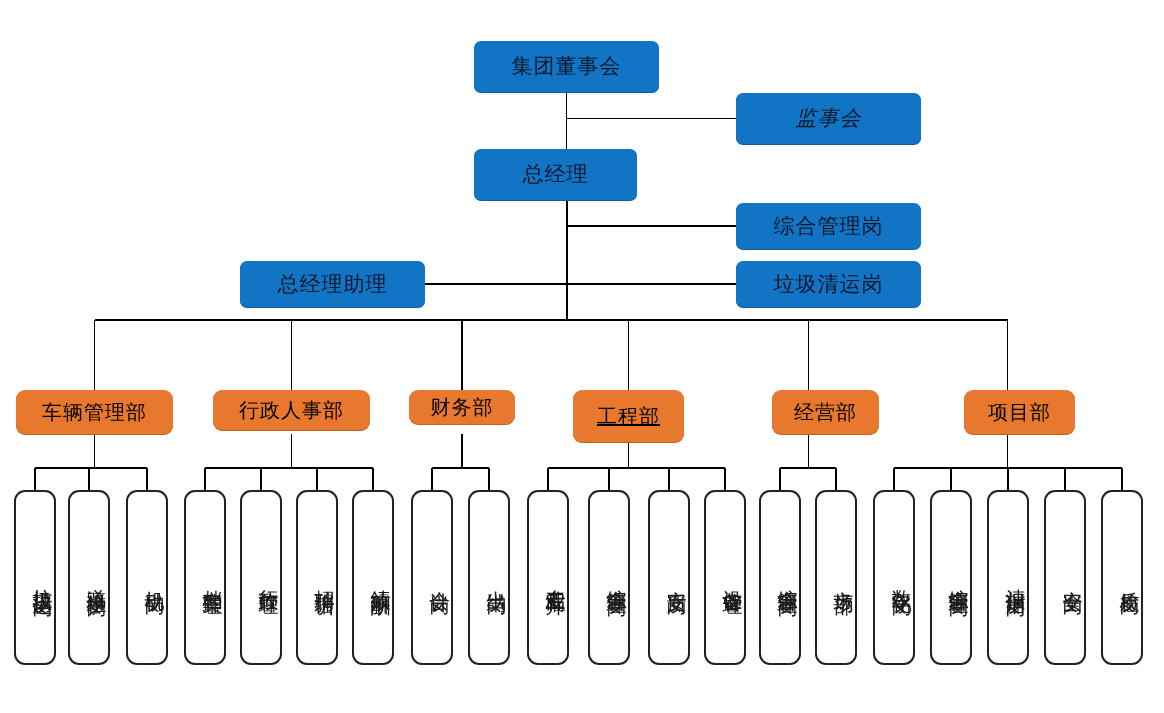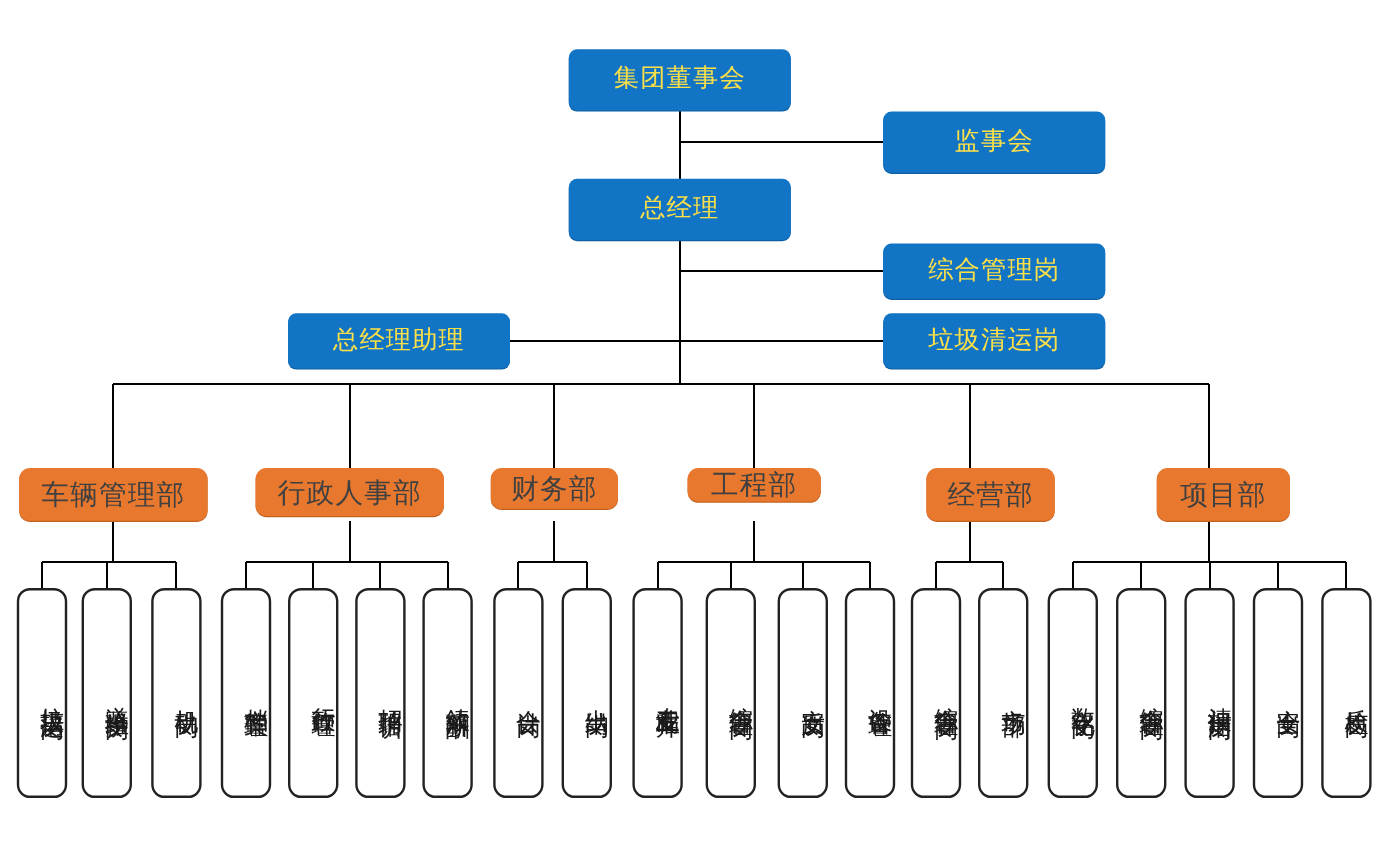--- a/index.html
+++ b/index.html
@@ -25,33 +25,33 @@
     box-sizing:border-box;
     display:flex;
     align-items:center;
     justify-content:center;
     text-align:center;
     line-height:1.15;
   }
   
   .node.blue{
     background:#1274c5;
-    color:#fde047;
+    color:#0f172a;
     border-radius:7px;
     font-size:21px;
     font-weight:normal;
     letter-spacing:1px;
     box-shadow:0 1px 0 #0d5ea2;
   }
   
   .node.orange{
     background:#e8782e;
-    color:#404040;
+    color:#000000;
     border-radius:9px;
-    font-size:23px;
+    font-size:20px;
     letter-spacing:1px;
     box-shadow:0 1px 0 #c4611f;
   }
   
   .node.leaf{
     background:#ffffff;
     color:#1a1a1a;
     border:2px solid #222222;
     border-radius:11px;
     font-size:20px;
@@ -111,38 +111,38 @@
       <line x1="894" y1="468" x2="1122" y2="468" stroke="#000000" stroke-width="1.6" shape-rendering="crispEdges"></line>
       <line x1="894" y1="468" x2="894" y2="490" stroke="#000000" stroke-width="1.6" shape-rendering="crispEdges"></line>
       <line x1="951" y1="468" x2="951" y2="490" stroke="#000000" stroke-width="1.6" shape-rendering="crispEdges"></line>
       <line x1="1008" y1="468" x2="1008" y2="490" stroke="#000000" stroke-width="1.6" shape-rendering="crispEdges"></line>
       <line x1="1065" y1="468" x2="1065" y2="490" stroke="#000000" stroke-width="1.6" shape-rendering="crispEdges"></line>
       <line x1="1122" y1="468" x2="1122" y2="490" stroke="#000000" stroke-width="1.6" shape-rendering="crispEdges"></line>
     </svg>
 
   <div id="nodes">
       <div class="node blue" style="left: 474px; top: 41px; width: 185px; height: 51px;">集团董事会</div>
-      <div class="node blue" style="left: 736px; top: 93px; width: 185px; height: 51px;">监事会</div>
-      <div class="node blue" style="left: 474px; top: 149px; width: 185px; height: 51px;">总经理</div>
+      <div class="node blue" style="left: 736px; top: 93px; width: 185px; height: 51px; font-style: italic;">监事会</div>
+      <div class="node blue" style="left: 474px; top: 149px; width: 163px; height: 51px;">总经理</div>
       <div class="node blue" style="left: 736px; top: 203px; width: 185px; height: 46px;">综合管理岗</div>
       <div class="node blue" style="left: 240px; top: 261px; width: 185px; height: 46px;">总经理助理</div>
       <div class="node blue" style="left: 736px; top: 261px; width: 185px; height: 46px;">垃圾清运岗</div>
       <div class="node orange" style="left: 16px; top: 390px; width: 157px; height: 44px;">车辆管理部</div>
       <div class="node leaf" style="left: 14px; top: 490px; width: 42px; height: 175px;">垃圾清运岗</div>
       <div class="node leaf" style="left: 68px; top: 490px; width: 42px; height: 175px;">道路维护岗</div>
       <div class="node leaf" style="left: 126px; top: 490px; width: 42px; height: 175px;">机动岗</div>
       <div class="node orange" style="left: 213px; top: 390px; width: 157px; height: 40px;">行政人事部</div>
       <div class="node leaf" style="left: 184px; top: 490px; width: 42px; height: 175px;">档案管理</div>
       <div class="node leaf" style="left: 240px; top: 490px; width: 42px; height: 175px;">行政管理</div>
       <div class="node leaf" style="left: 296px; top: 490px; width: 42px; height: 175px;">招聘培训</div>
       <div class="node leaf" style="left: 352px; top: 490px; width: 42px; height: 175px;">绩效薪酬</div>
       <div class="node orange" style="left: 409px; top: 390px; width: 106px; height: 34px;">财务部</div>
       <div class="node leaf" style="left: 411px; top: 490px; width: 42px; height: 175px;">会计岗</div>
       <div class="node leaf" style="left: 468px; top: 490px; width: 42px; height: 175px;">出纳岗</div>
-      <div class="node orange" style="left: 573px; top: 390px; width: 111px; height: 28px;">工程部</div>
+      <div class="node orange" style="left: 573px; top: 390px; width: 111px; height: 52px; text-decoration: underline;">工程部</div>
       <div class="node leaf" style="left: 527px; top: 490px; width: 42px; height: 175px;">专业工程师</div>
       <div class="node leaf" style="left: 588px; top: 490px; width: 42px; height: 175px;">综合管理岗</div>
       <div class="node leaf" style="left: 648px; top: 490px; width: 42px; height: 175px;">安质岗</div>
       <div class="node leaf" style="left: 704px; top: 490px; width: 42px; height: 175px;">设备管理</div>
       <div class="node orange" style="left: 755px; top: 390px; width: 107px; height: 44px; margin-left: 17px;">经营部</div>
       <div class="node leaf" style="left: 759px; top: 490px; width: 42px; height: 175px;">综合管理岗</div>
       <div class="node leaf" style="left: 815px; top: 490px; width: 42px; height: 175px;">市场部</div>
       <div class="node orange" style="left: 964px; top: 390px; width: 111px; height: 44px;">项目部</div>
       <div class="node leaf" style="left: 873px; top: 490px; width: 42px; height: 175px;">数字化岗</div>
       <div class="node leaf" style="left: 930px; top: 490px; width: 42px; height: 175px;">综合管理岗</div>

